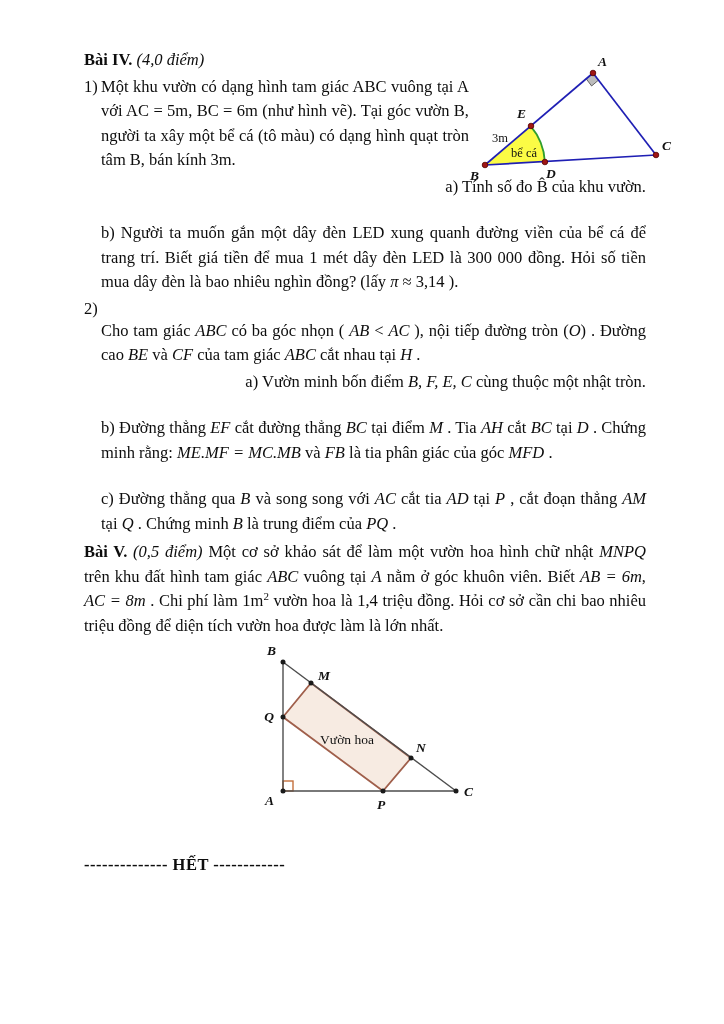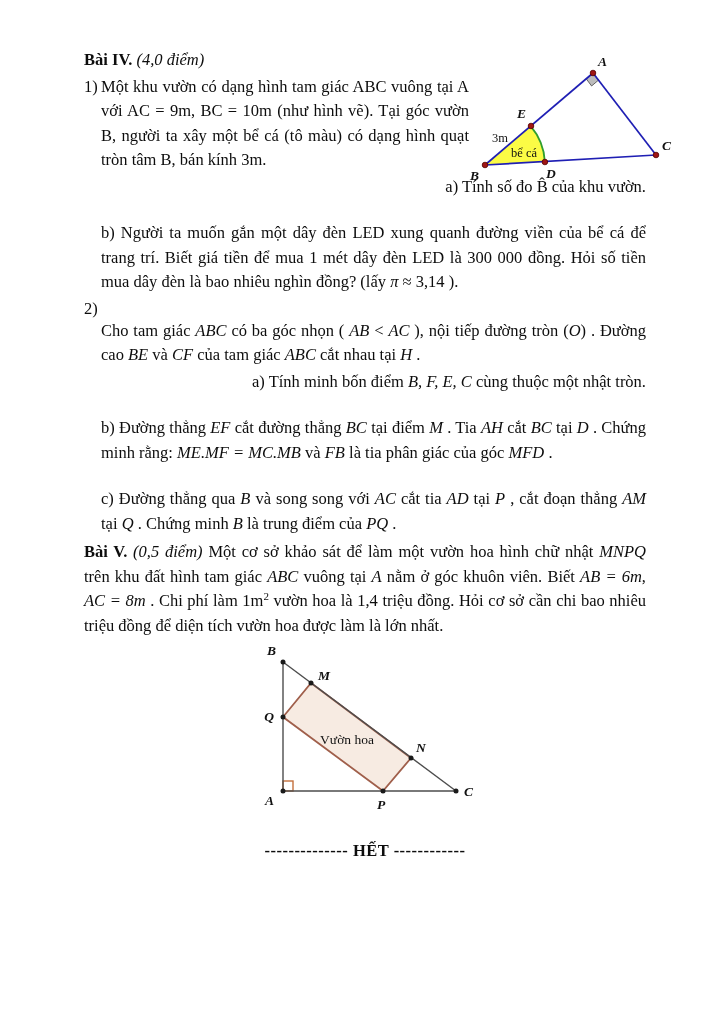--- a/index.html
+++ b/index.html
@@ -10,51 +10,51 @@
   p{margin:0;}
   .heading{margin-bottom:2px;}
   .item{display:flex;align-items:flex-start;margin-bottom:2px;}
   .num{flex:0 0 17px;}
   .itext{flex:1;min-width:0;}
   .sub{margin-top:2px;text-align:right;}
   .w1{width:368px;text-align:justify;}
   .just{text-align:justify;margin-top:22px;}
   .bai5{margin-top:4px;text-align:justify;}
   .figwrap2{margin-top:2px;text-align:center;}
-  .footerline{margin-top:14px;text-align:center;font-weight:bold;letter-spacing:.5px;}
+  .footerline{margin-top:28px;text-align:left;font-weight:bold;letter-spacing:.5px;}
   .run-b{font-weight:700;}
   .run-i{font-style:italic;}
   .run-sup{vertical-align:super;font-size:11px;line-height:0;}
   .fig1{position:absolute;left:468px;top:50px;}
   svg text{font-family:"Liberation Serif",serif;}
   .vlabel{font-size:13.5px;font-style:italic;font-weight:700;fill:#111;}
   .slabel{font-size:12.5px;fill:#111;}
 </style>
 </head>
 <body>
 
 <div class="page">
   <div class="content">
 
     <p class="heading"><span class="run-b">Bài IV. </span><span class="run-i">(4,0 điểm)</span></p>
 
     <div class="item">
       <span class="num">1)</span>
       <div class="itext">
-        <p class="w1"><span>Một khu vườn có dạng hình tam giác ABC vuông tại A với AC = 9m, BC = 10m (như hình vẽ). Tại góc vườn B, người ta xây một bể cá (tô màu) có dạng hình quạt tròn tâm B, bán kính 3m.</span></p>
+        <p class="w1"><span>Một khu vườn có dạng hình tam giác ABC vuông tại A với AC = 5m, BC = 6m (như hình vẽ). Tại góc vườn B, người ta xây một bể cá (tô màu) có dạng hình quạt tròn tâm B, bán kính 3m.</span></p>
         <p class="sub"><span>a) Tính số đo B̂ của khu vườn.</span></p>
         <p class="sub just"><span>b) Người ta muốn gắn một dây đèn LED xung quanh đường viền của bể cá để trang trí. Biết giá tiền để mua 1 mét dây đèn LED là 300 000 đồng. Hỏi số tiền mua dây đèn là bao nhiêu nghìn đồng? (lấy </span><span class="run-i">π</span><span> ≈ 3,14 ).</span></p>
       </div>
     </div>
 
     <div class="item">
       <span class="num">2)</span>
       <div class="itext">
         <p class="just"><span>Cho tam giác </span><span class="run-i">ABC</span><span> có ba góc nhọn ( </span><span class="run-i">AB</span><span> &lt; </span><span class="run-i">AC</span><span> ), nội tiếp đường tròn (</span><span class="run-i">O</span><span>) . Đường cao </span><span class="run-i">BE</span><span> và </span><span class="run-i">CF</span><span> của tam giác </span><span class="run-i">ABC</span><span> cắt nhau tại </span><span class="run-i">H</span><span> .</span></p>
-        <p class="sub"><span>a) Tính minh bốn điểm </span><span class="run-i">B, F, E, C</span><span> cùng thuộc một nhật tròn.</span></p>
+        <p class="sub"><span>a) Vườn minh bốn điểm </span><span class="run-i">B, F, E, C</span><span> cùng thuộc một nhật tròn.</span></p>
         <p class="sub just"><span>b) Đường thẳng </span><span class="run-i">EF</span><span> cắt đường thẳng </span><span class="run-i">BC</span><span> tại điểm </span><span class="run-i">M</span><span> . Tia </span><span class="run-i">AH</span><span> cắt </span><span class="run-i">BC</span><span> tại </span><span class="run-i">D</span><span> . Chứng minh rằng: </span><span class="run-i">ME.MF = MC.MB</span><span> và </span><span class="run-i">FB</span><span> là tia phân giác của góc </span><span class="run-i">MFD</span><span> .</span></p>
         <p class="sub just"><span>c) Đường thẳng qua </span><span class="run-i">B</span><span> và song song với </span><span class="run-i">AC</span><span> cắt tia </span><span class="run-i">AD</span><span> tại </span><span class="run-i">P</span><span> , cắt đoạn thẳng </span><span class="run-i">AM</span><span> tại </span><span class="run-i">Q</span><span> . Chứng minh </span><span class="run-i">B</span><span> là trung điểm của </span><span class="run-i">PQ</span><span> .</span></p>
       </div>
     </div>
 
     <p class="bai5"><span class="run-b">Bài V. </span><span class="run-i">(0,5 điểm)</span><span> Một cơ sở khảo sát để làm một vườn hoa hình chữ nhật </span><span class="run-i">MNPQ</span><span> trên khu đất hình tam giác </span><span class="run-i">ABC</span><span> vuông tại </span><span class="run-i">A</span><span> nằm ở góc khuôn viên. Biết </span><span class="run-i">AB = 6m</span><span>, </span><span class="run-i">AC = 8m</span><span> . Chi phí làm 1m</span><span class="run-sup">2</span><span> vườn hoa là 1,4 triệu đồng. Hỏi cơ sở cần chi bao nhiêu triệu đồng để diện tích vườn hoa được làm là lớn nhất.</span></p>
 
     <div class="figwrap2">
       <svg width="230" height="177" viewBox="0 0 230 177">
 

